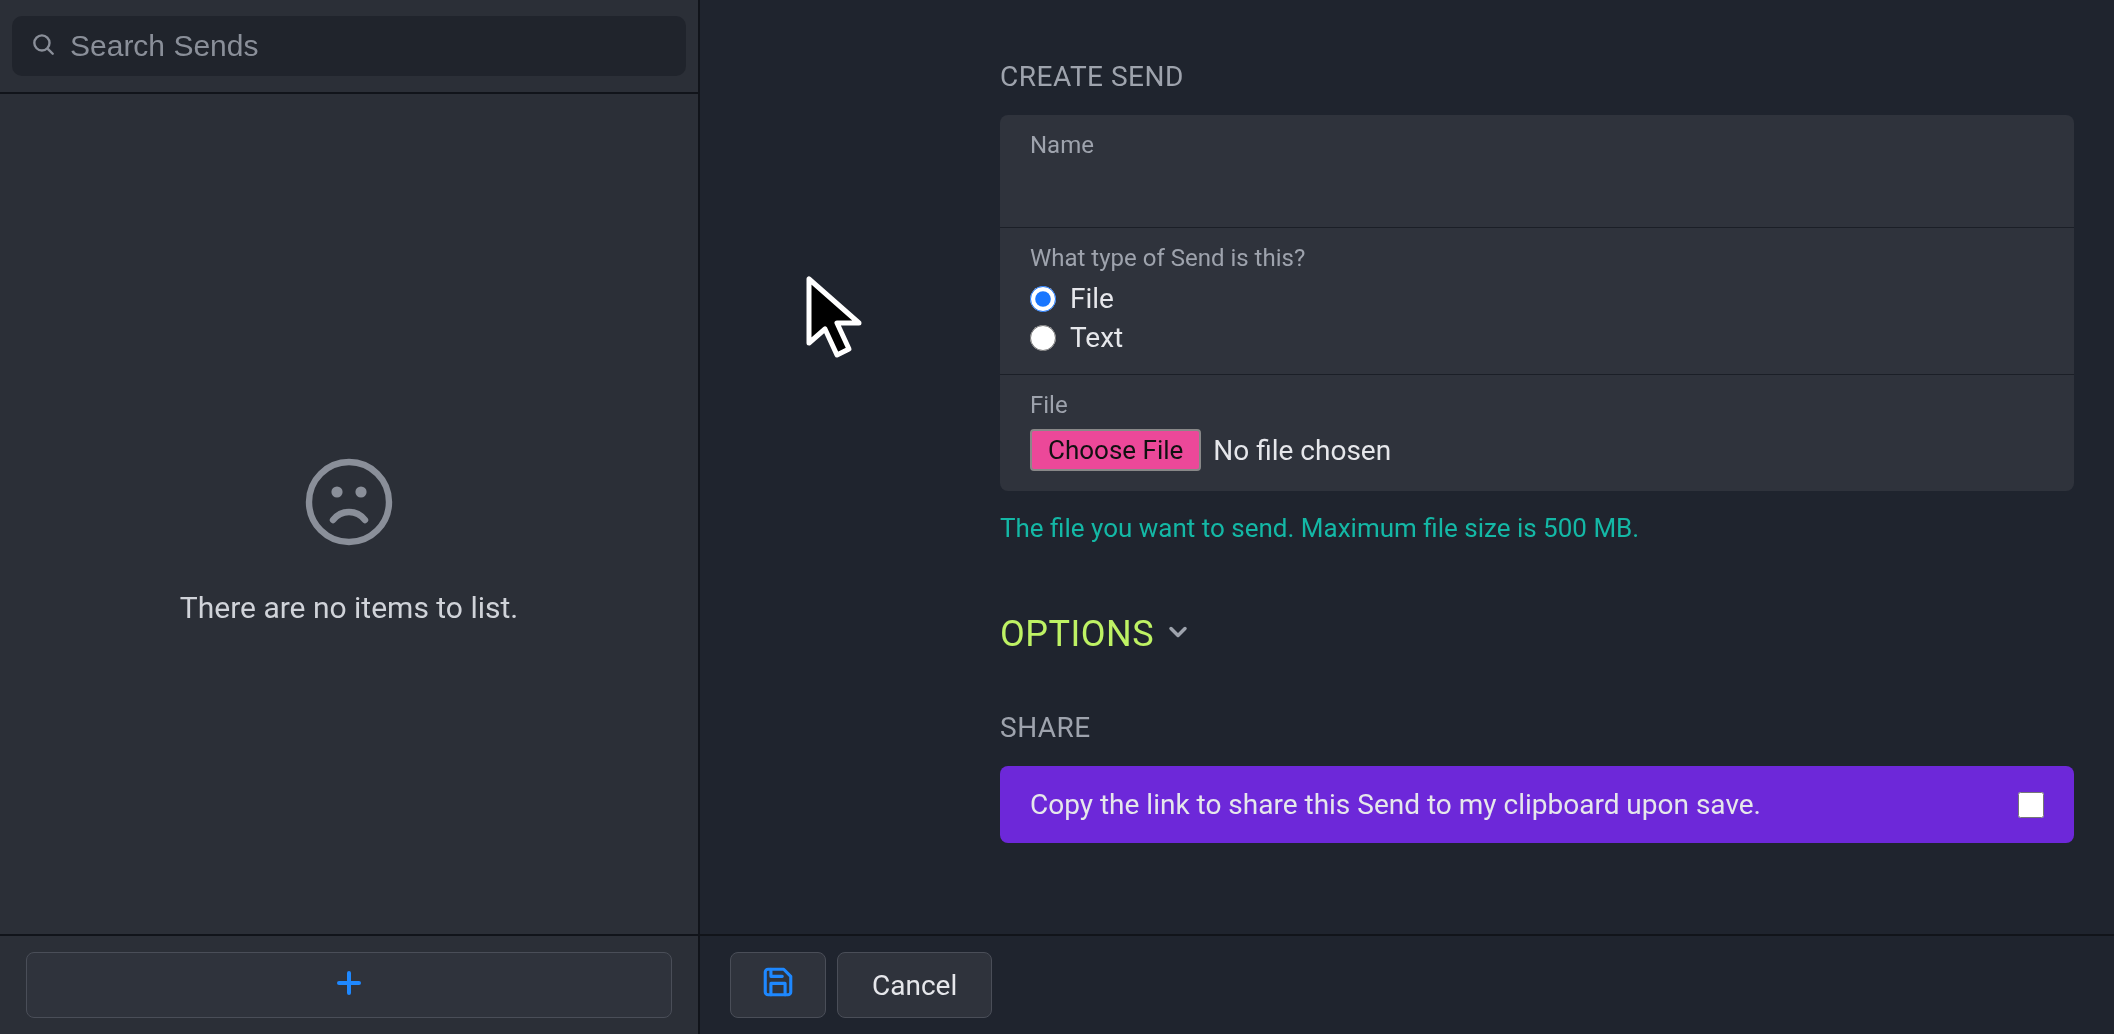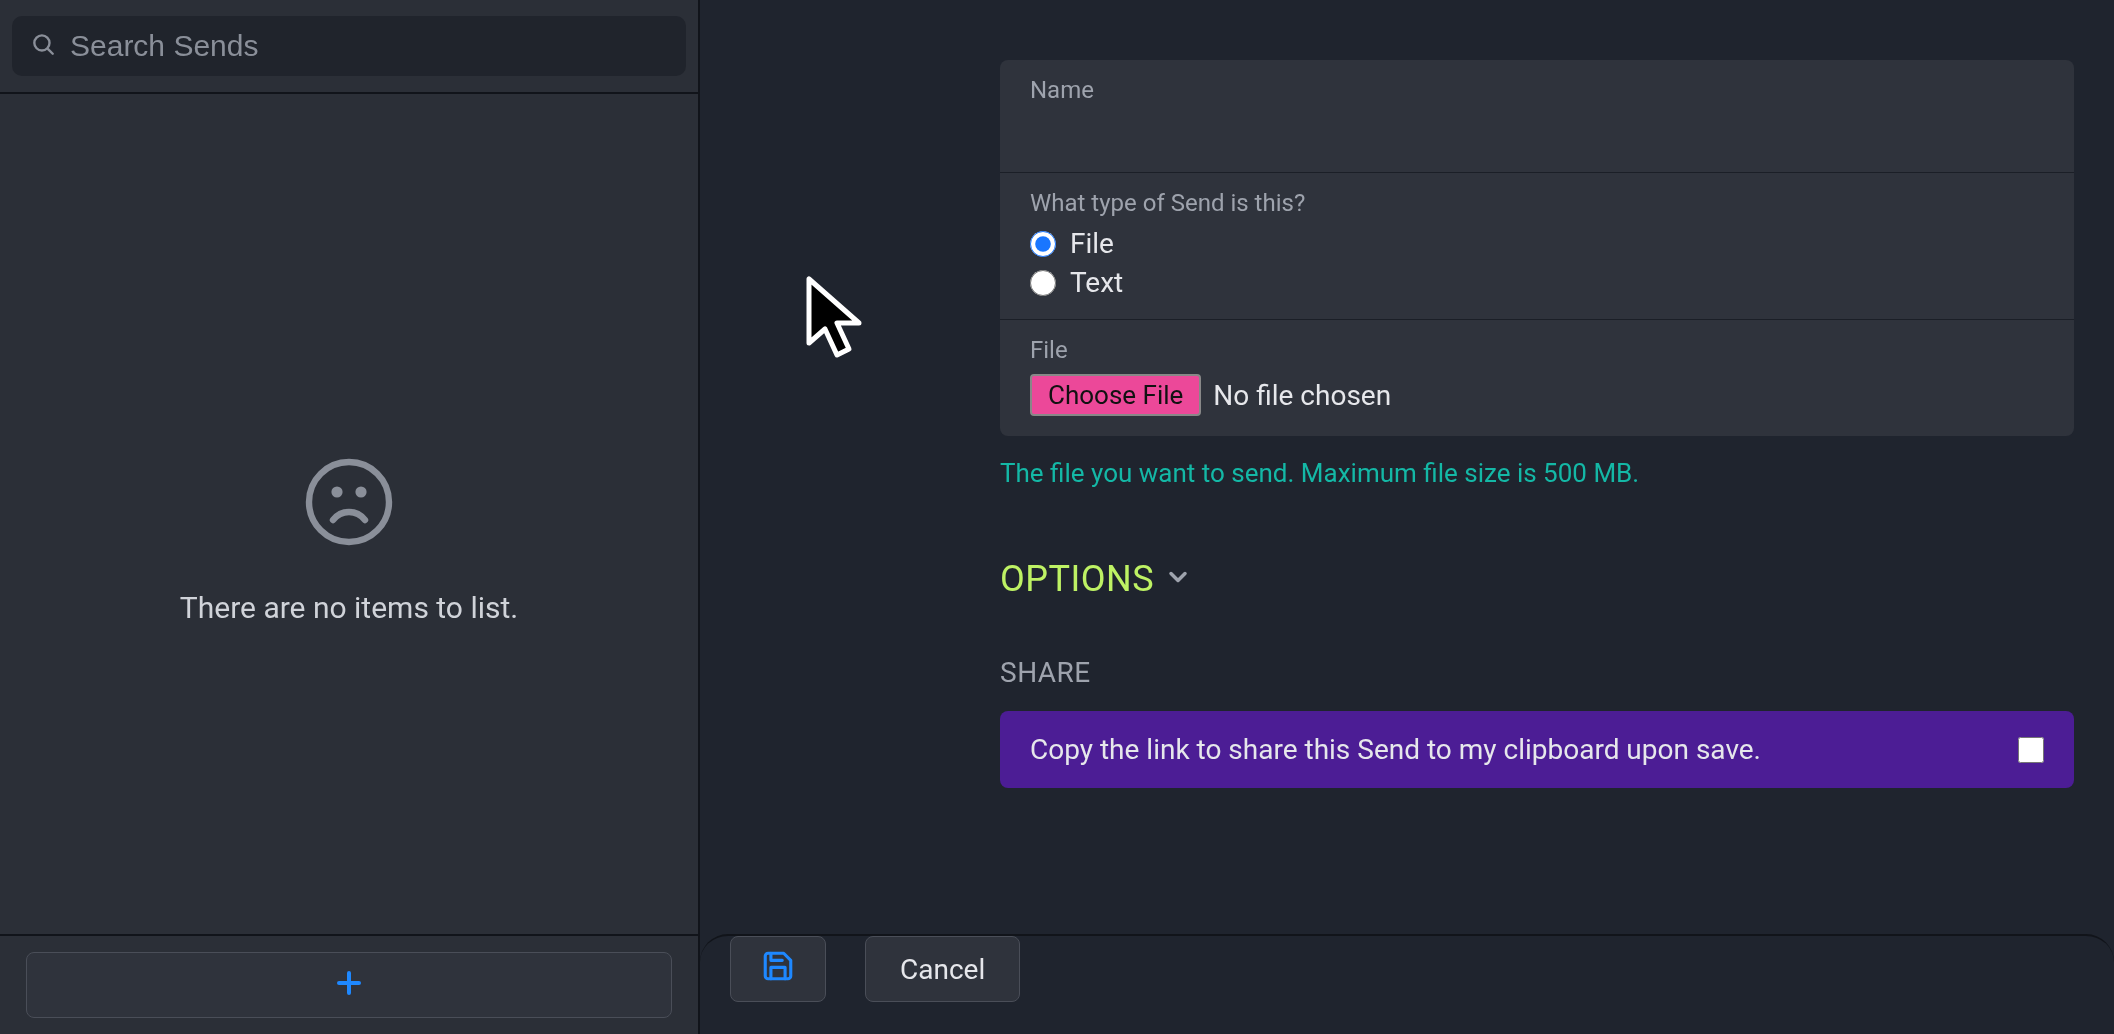--- a/index.html
+++ b/index.html
@@ -176,43 +176,42 @@
     cursor: pointer;
   }
   .options-label {
     font-size: 36px;
     color: #bef264;
     letter-spacing: 0.5px;
     text-transform: uppercase;
   }
   .share-card {
     margin-top: 22px;
-    background: #4c1d95;
+    background: #6d28d9;
     border-radius: 8px;
     padding: 22px 30px;
     display: flex;
     align-items: center;
     justify-content: space-between;
   }
   .share-label { font-size: 28px; color: #e6e7eb; }
   .share-card input[type=checkbox] {
     width: 26px;
     height: 26px;
     cursor: pointer;
     accent-color: #fff;
   }
   
   .right-footer {
     height: 100px;
     border-top: 2px solid #11141a;
     display: flex;
-    align-items: flex-start;
+    align-items: center;
     padding: 0 30px;
-    gap: 39px;
-    border-radius: 28px;
+    gap: 11px;
   }
   .footer-btn {
     height: 66px;
     border-radius: 8px;
     border: 1px solid #4a4e58;
     background: #2f333c;
     display: flex;
     align-items: center;
     justify-content: center;
     cursor: pointer;
@@ -268,20 +267,21 @@
               <line x1="4" y1="12" x2="20" y2="12"></line>
             </svg>
         </span>
       </div>
     </div>
   </div>
 
   <div class="right-pane">
     <div class="right-content">
 
+      <div class="section-title">CREATE SEND</div>
 
       <div class="card">
         <div class="field">
           <span class="field-label">Name</span>
           <input class="text-input" type="text" autofocus="" value="" style="">
         </div>
 
         <div class="field">
           <span class="field-label">What type of Send is this?</span>
           <div class="radio-group">

